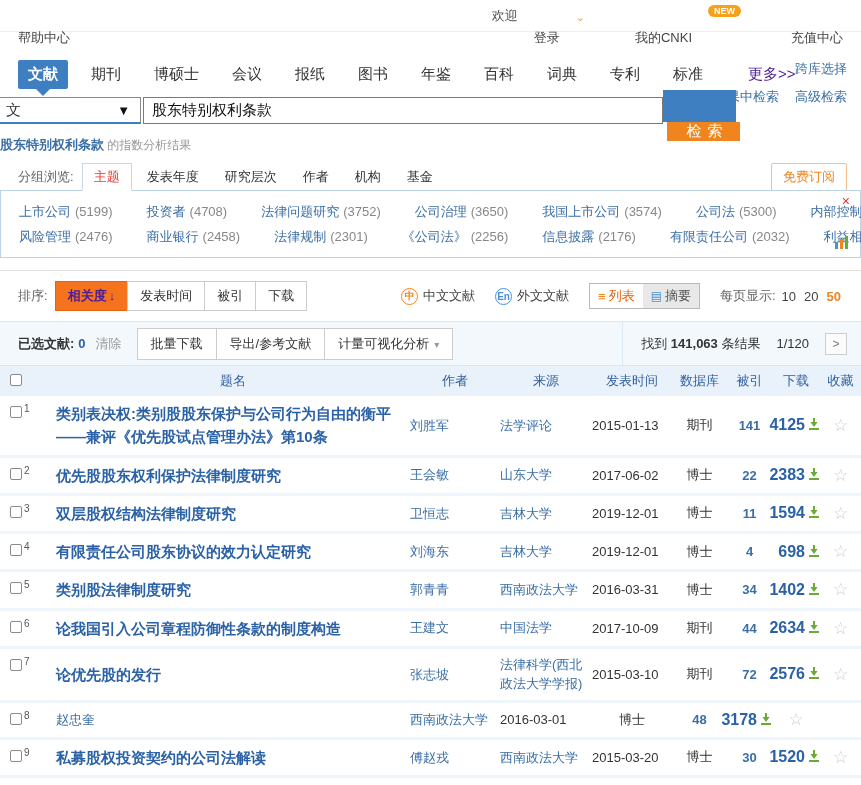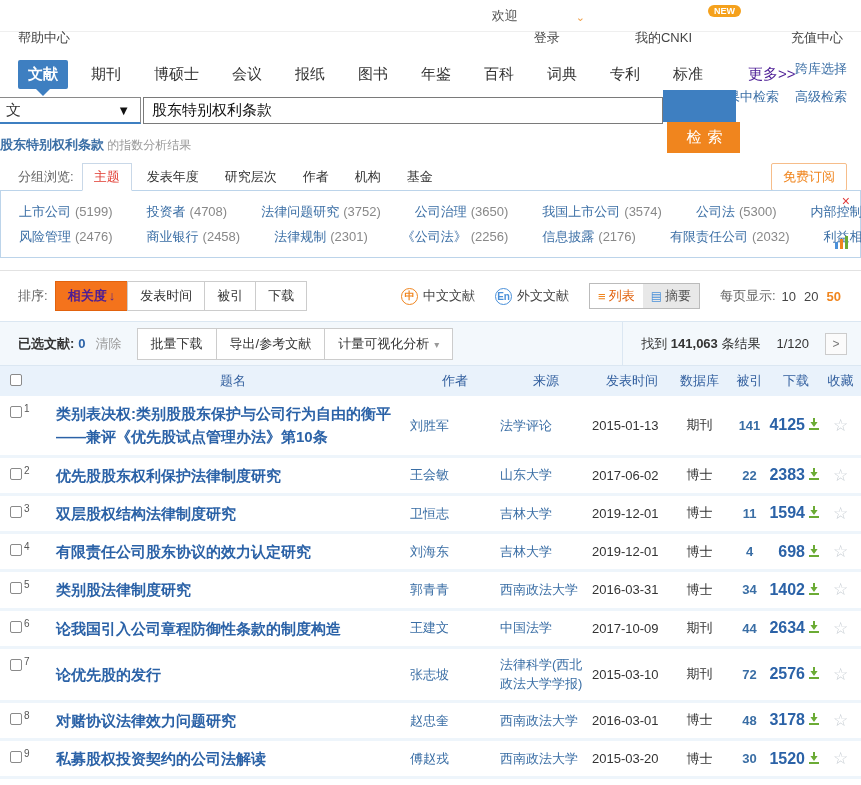--- a/index.html
+++ b/index.html
@@ -25,21 +25,21 @@
   .under-links { position:absolute; top:56px; right:14px; display:flex; gap:16px; }
   .under-links span { color:#3a6ea5; font-size:13px; cursor:pointer; }
 
   
   .search-area { position:relative; height:52px; margin-top:8px; }
   .search-select { position:absolute; left:0; top:0; width:141px; height:27px; border:1px solid #8a8a8a; border-left:none; border-bottom:2px solid #3e7fc1; display:flex; align-items:center; padding:0 10px 0 6px; font-size:15px; background:#fff; cursor:pointer; }
   .search-select .sel-text { flex:1; }
   .sel-chevron { font-weight:bold; font-size:13px; color:#111; }
   .search-input { position:absolute; left:143px; top:0; width:520px; height:27px; border:1px solid #7a7a7a; font-size:15px; padding:0 8px; font-family:inherit; color:#111; }
   .blue-block { position:absolute; left:663px; top:-7px; width:73px; height:32px; background:#3e7fc1; cursor:pointer; }
-  .search-btn { position:absolute; left:667px; top:25px; width:73px; height:31px; background:#f0851e; color:#fff; border:none; font-size:15px; letter-spacing:6px; padding-left:8px; cursor:pointer; font-family:inherit; }
+  .search-btn { position:absolute; left:667px; top:25px; width:73px; height:19px; background:#f0851e; color:#fff; border:none; font-size:15px; letter-spacing:6px; padding-left:8px; cursor:pointer; font-family:inherit; }
   .hint-row { position:absolute; left:0; top:33px; padding-top:6px; font-size:12px; color:#999; }
   .hint-row .hint-link { color:#3a6ea5; font-weight:bold; font-size:13px; cursor:pointer; }
 
   
   .group-row { display:flex; align-items:center; padding:0 14px 0 18px; margin-top:14px; }
   .group-label { color:#666; margin-right:8px; }
   .group-tab { padding:4px 11px; color:#333; cursor:pointer; margin-right:4px; }
   .group-tab.active { color:#e0392f; border:1px solid #c9d8e8; border-bottom-color:#fff; background:#fff; position:relative; z-index:2; }
   .subscribe-btn { margin-left:auto; color:#f0851e; border:1px solid #f6bd8a; padding:4px 11px; border-radius:2px; background:#fff; cursor:pointer; font-size:13px; }
 
@@ -462,21 +462,20 @@
           </svg></span>
       </div>
       <div class="cell-star">☆</div>
     </div>
 
     <div class="grid trow">
       <div class="cell-check">
         <span class="checkbox"></span>
         <span class="row-num">8</span>
       </div>
-      <div class="cell-title">对赌协议法律效力问题研究</div>
       <div class="cell-author">赵忠奎</div>
       <div class="cell-source">西南政法大学</div>
       <div class="cell-date">2016-03-01</div>
       <div class="cell-db">博士</div>
       <div class="cell-cited">48</div>
       <div class="cell-dl">
         <span>3178</span>
         <span><svg width="12" height="12" viewBox="0 0 12 12">
             <path d="M5 0h2v4h2.6L6 9 2.4 4H5z" fill="#6bab35"></path>
             <rect x="1" y="10" width="10" height="2" fill="#6bab35"></rect>

